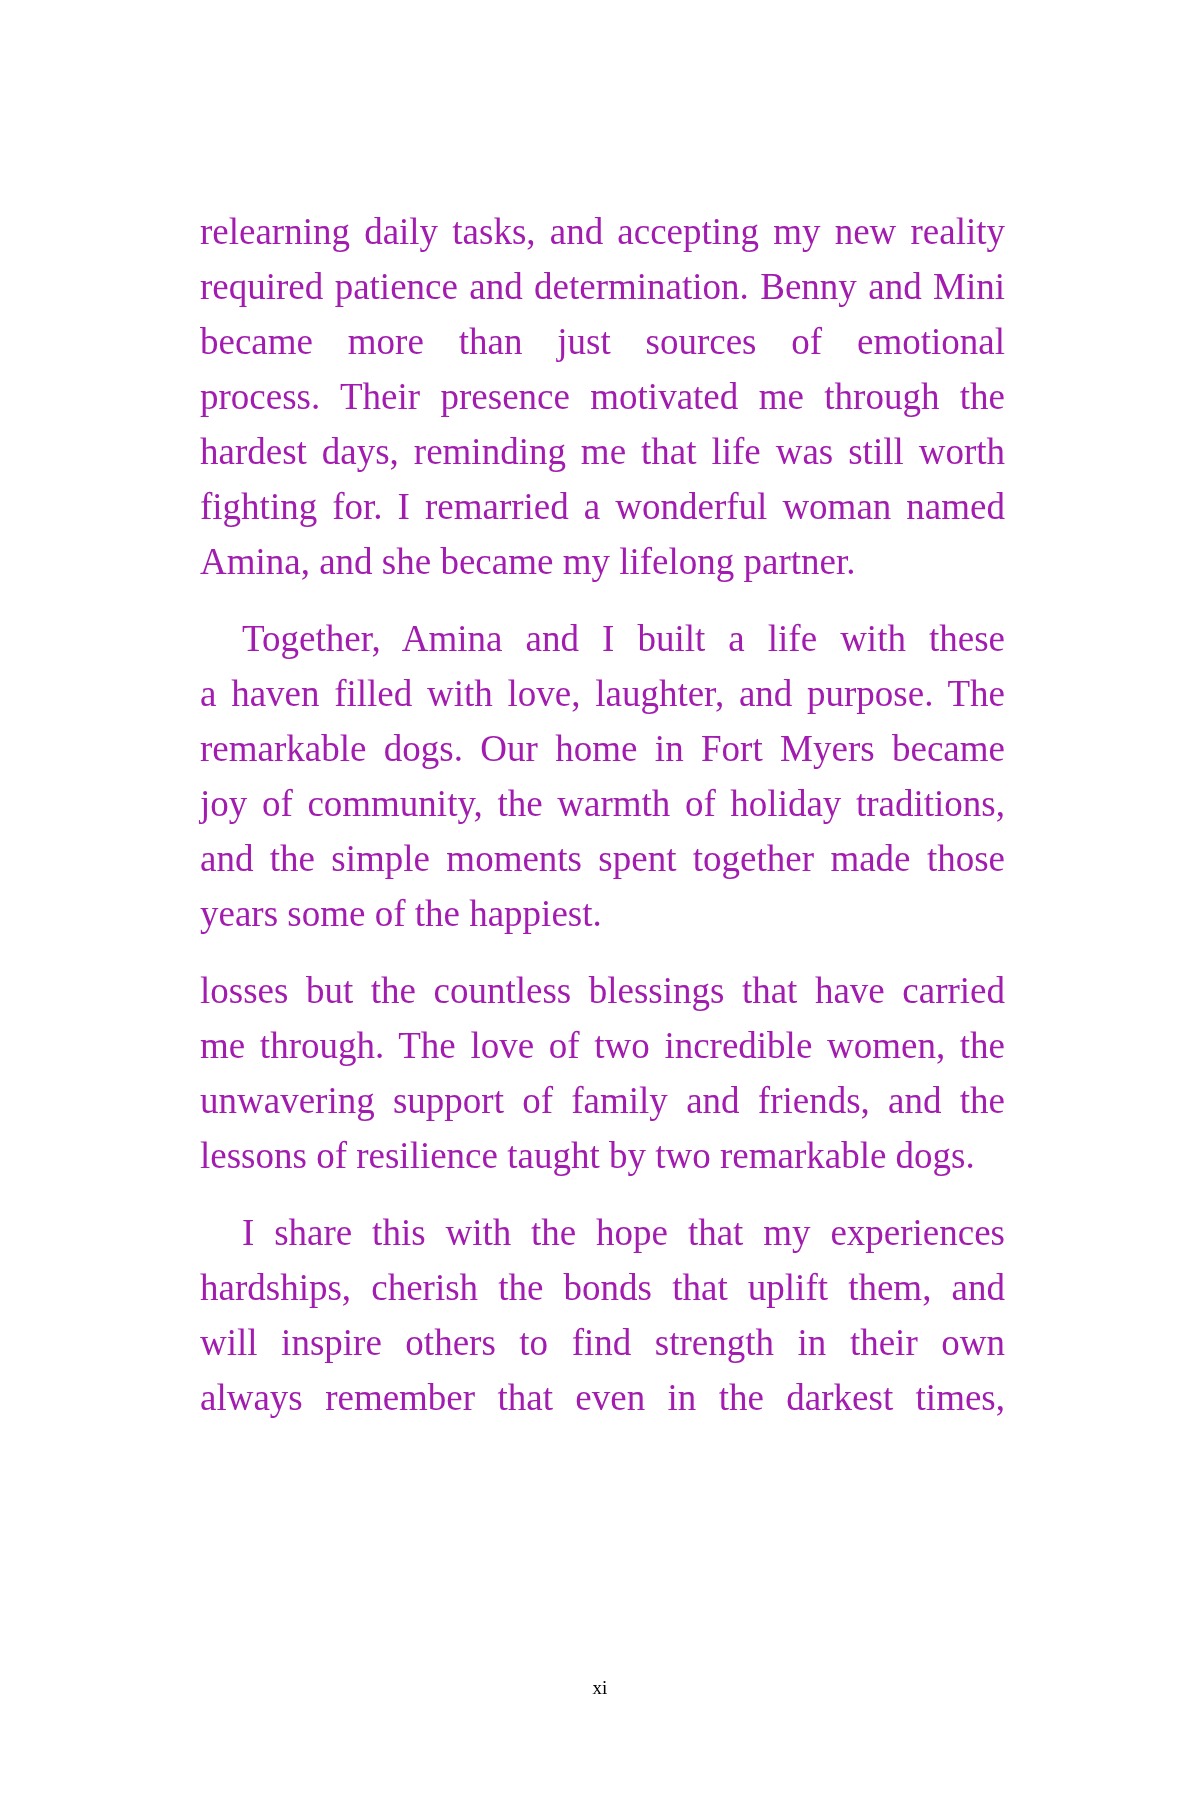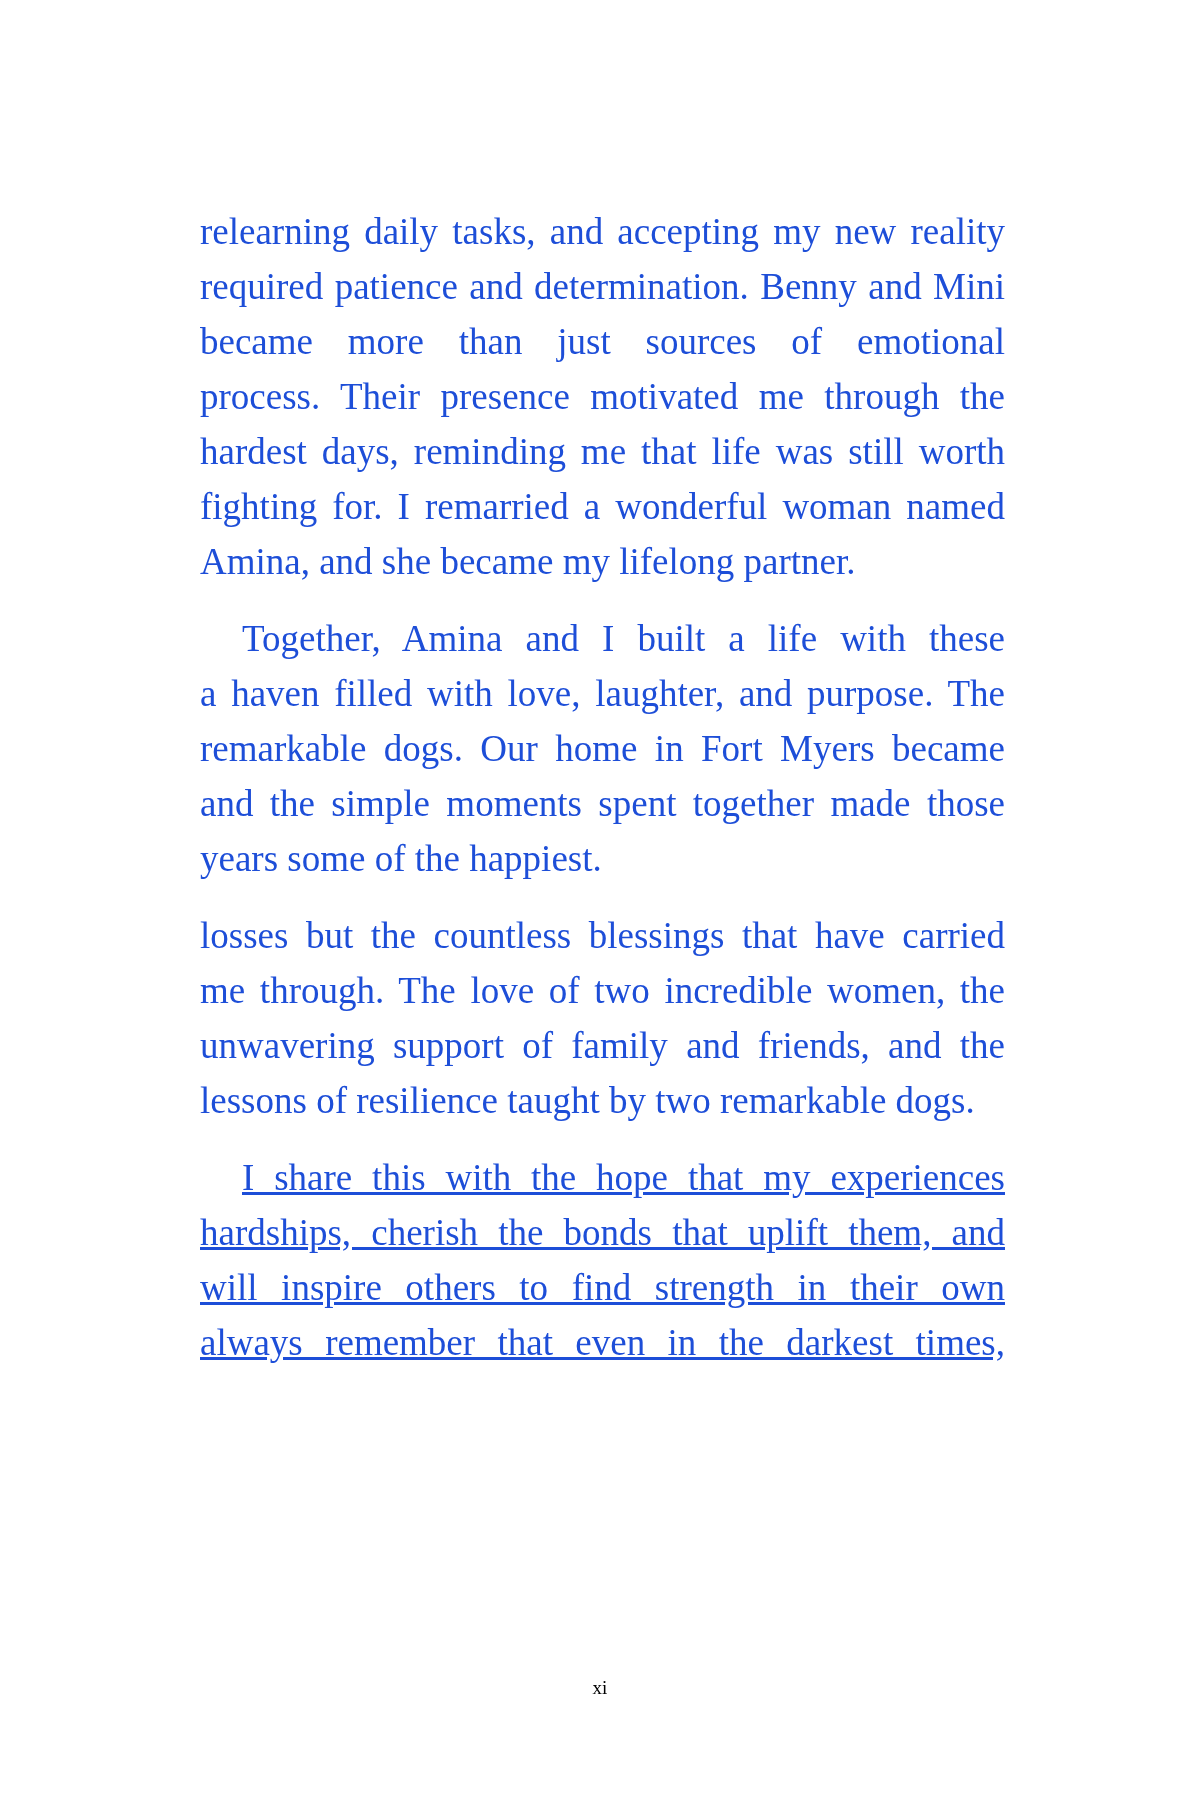--- a/index.html
+++ b/index.html
@@ -18,24 +18,24 @@
     background: #ffffff;
   }
   .text-block {
     position: absolute;
     left: 200px;
     top: 204px;
     width: 805px;
     font-family: "Liberation Serif", "DejaVu Serif", serif;
     font-size: 37px;
     line-height: 55px;
-    color: #1d4ed8;
+    color: #a21caf;
   }
   .para { margin: 0 0 22px 0; }
-  .para:last-child { margin-bottom: 12px; text-decoration: underline; }
+  .para:last-child { margin-bottom: 12px; }
   .line {
     text-align: justify;
     text-align-last: justify;
   }
   .line.last { text-align-last: left; }
   .line.indent { text-indent: 42px; }
   .footer {
     position: absolute;
     top: 1668px;
     left: 0;
@@ -58,20 +58,21 @@
         <div class="line">became more than just sources of emotional</div>
         <div class="line">process. Their presence motivated me through the</div>
         <div class="line">hardest days, reminding me that life was still worth</div>
         <div class="line">fighting for. I remarried a wonderful woman named</div>
         <div class="line last">Amina, and she became my lifelong partner.</div>
       </div>
       <div class="para">
         <div class="line indent">Together, Amina and I built a life with these</div>
         <div class="line">a haven filled with love, laughter, and purpose. The</div>
         <div class="line">remarkable dogs. Our home in Fort Myers became</div>
+        <div class="line">joy of community, the warmth of holiday traditions,</div>
         <div class="line">and the simple moments spent together made those</div>
         <div class="line last">years some of the happiest.</div>
       </div>
       <div class="para">
         <div class="line">losses but the countless blessings that have carried</div>
         <div class="line">me through. The love of two incredible women, the</div>
         <div class="line">unwavering support of family and friends, and the</div>
         <div class="line last">lessons of resilience taught by two remarkable dogs.</div>
       </div>
       <div class="para">

